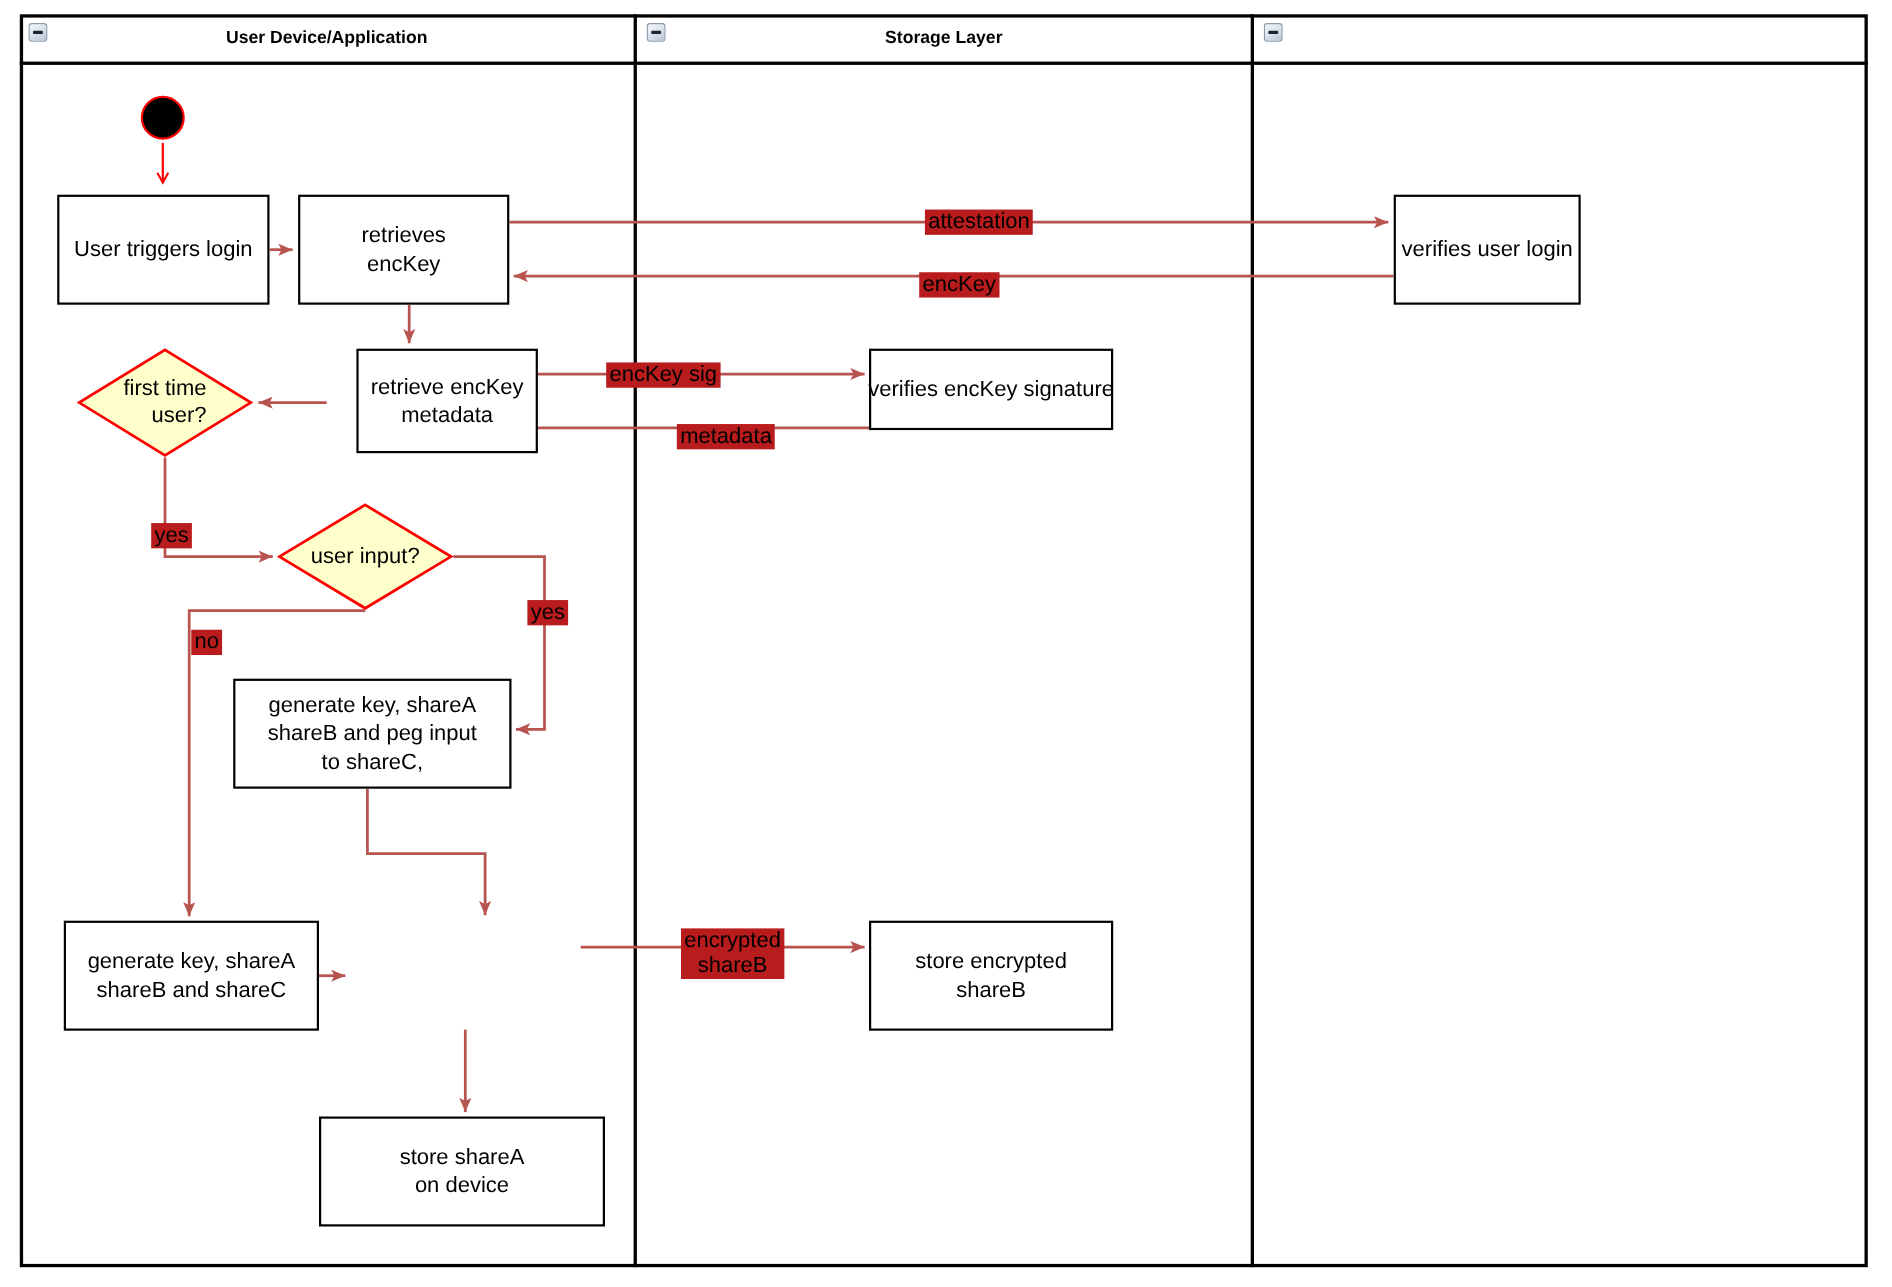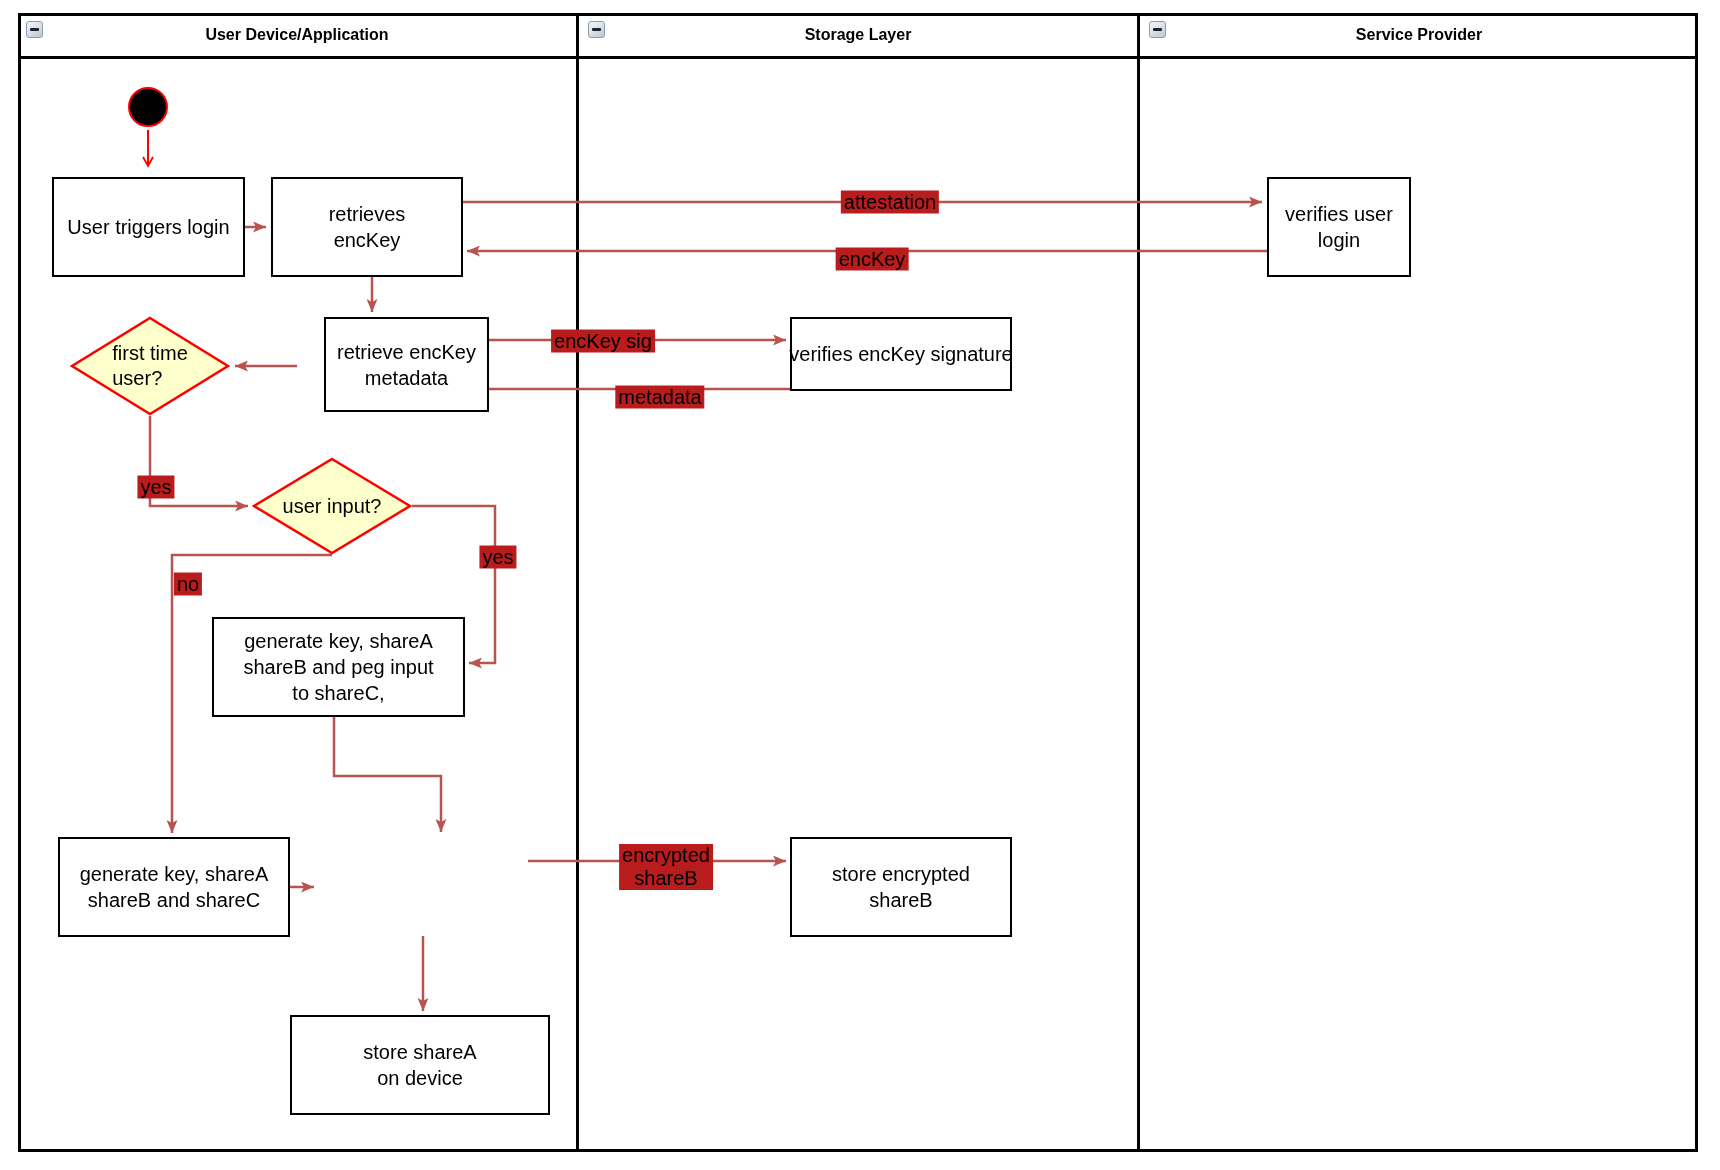--- a/index.html
+++ b/index.html
@@ -35,39 +35,39 @@
   #edges path.start-edge{stroke:var(--start,#FF0000);stroke-width:2;}
   
   .node{
     position:absolute;background:#fff;border:2px solid var(--node_border,#000);box-sizing:border-box;
     display:flex;align-items:center;justify-content:center;text-align:center;
     font-size:20px;line-height:26px;white-space:pre-line;z-index:4;
   }
   .nowrap{white-space:nowrap;}
   #n-user-triggers-login{left:52px;top:177px;width:193px;height:100px;}
   #n-retrieves-enckey{left:271px;top:177px;width:192px;height:100px;}
-  #n-verifies-user-login{left:1267px;top:177px;width:144px;height:100px;}
+  #n-verifies-user-login{left:1267px;top:177px;width:170px;height:100px;}
   #n-retrieve-enckey-metadata{left:297px;top:317px;width:165px;height:95px;margin-left:27px;}
   #n-verifies-enckey-signature{left:790px;top:317px;width:222px;height:74px;}
   #n-gen-key-peg{left:212px;top:617px;width:253px;height:100px;}
   #n-gen-key-shares{left:58px;top:837px;width:232px;height:100px;}
   #n-encrypt-shareb{left:318px;top:836px;width:210px;height:100px;}
   #n-store-encrypted-shareb{left:790px;top:837px;width:222px;height:100px;}
   #n-store-sharea{left:290px;top:1015px;width:260px;height:100px;}
   
   #n-start{
     position:absolute;left:128px;top:87px;width:40px;height:40px;border-radius:50%;
     background:#000;border:2.5px solid var(--start,#FF0000);box-sizing:border-box;z-index:4;
   }
   
   .decision{position:absolute;z-index:4;}
   .decision svg{display:block;}
   .decision .dlabel{
     position:absolute;left:0;top:0;width:100%;height:100%;display:flex;align-items:center;justify-content:center;
-    text-align:left;font-size:20px;line-height:25px;white-space:pre-line;
+    text-align:right;font-size:20px;line-height:25px;white-space:pre-line;
   }
   #d-first-time-user{left:70px;top:316px;width:160px;height:100px;}
   #d-user-input{left:252px;top:457px;width:160px;height:98px;}
   
   .edge-label{
     position:absolute;transform:translate(-50%,-50%);background:#b91c1c;padding:0 3px;
     font-size:20px;line-height:23px;text-align:center;white-space:pre-line;z-index:5;
   }
   #el-attestation{left:890px;top:202px;}
   #el-enckey{left:872px;top:259px;}
@@ -83,21 +83,20 @@
 
 <div id="canvas">
 
   <div id="pool-border" class="frame"></div>
   <div id="header-line" class="frame"></div>
   <div id="lane-line-1" class="frame"></div>
   <div id="lane-line-2" class="frame"></div>
 
   <div id="lane-title-1" class="lane-title">User Device/Application</div>
   <div id="lane-title-2" class="lane-title">Storage Layer</div>
-  <div id="lane-title-3" class="lane-title">Service Provider</div>
 
   <div id="collapse-1" class="collapse-btn"></div>
   <div id="collapse-2" class="collapse-btn"></div>
   <div id="collapse-3" class="collapse-btn"></div>
 
   <svg id="edges" width="1720" height="1170" viewBox="0 0 1720 1170">
     <defs>
       <marker id="ah" markerWidth="14" markerHeight="11" refX="13" refY="5.5" orient="auto" markerUnits="userSpaceOnUse">
         <path d="M0,0 L13,5.5 L0,11 L3,5.5 Z" style="fill:var(--arrow,#B85450);stroke:none;"></path>
       </marker>

